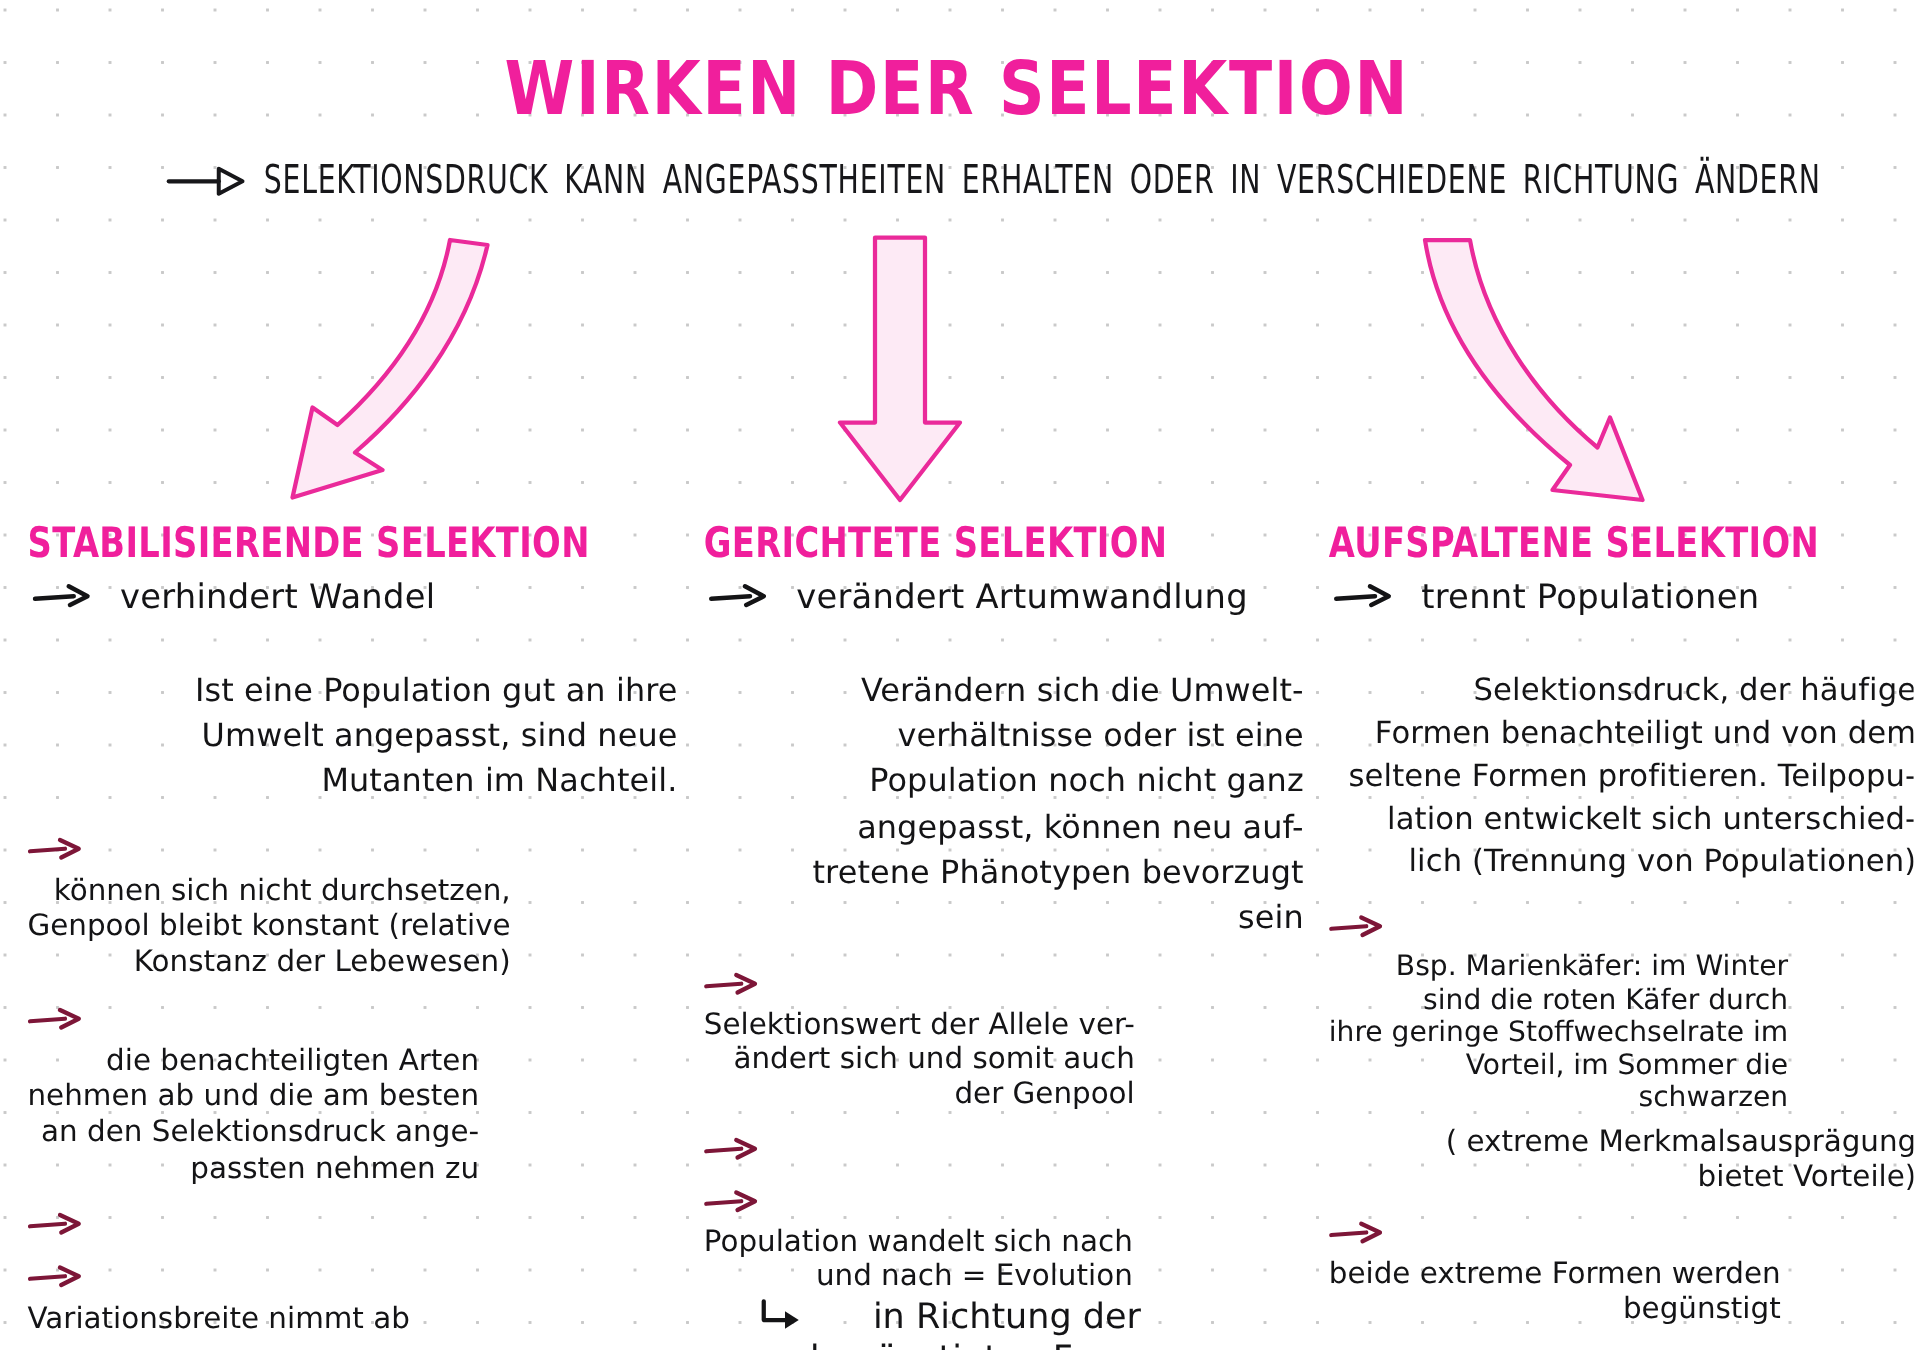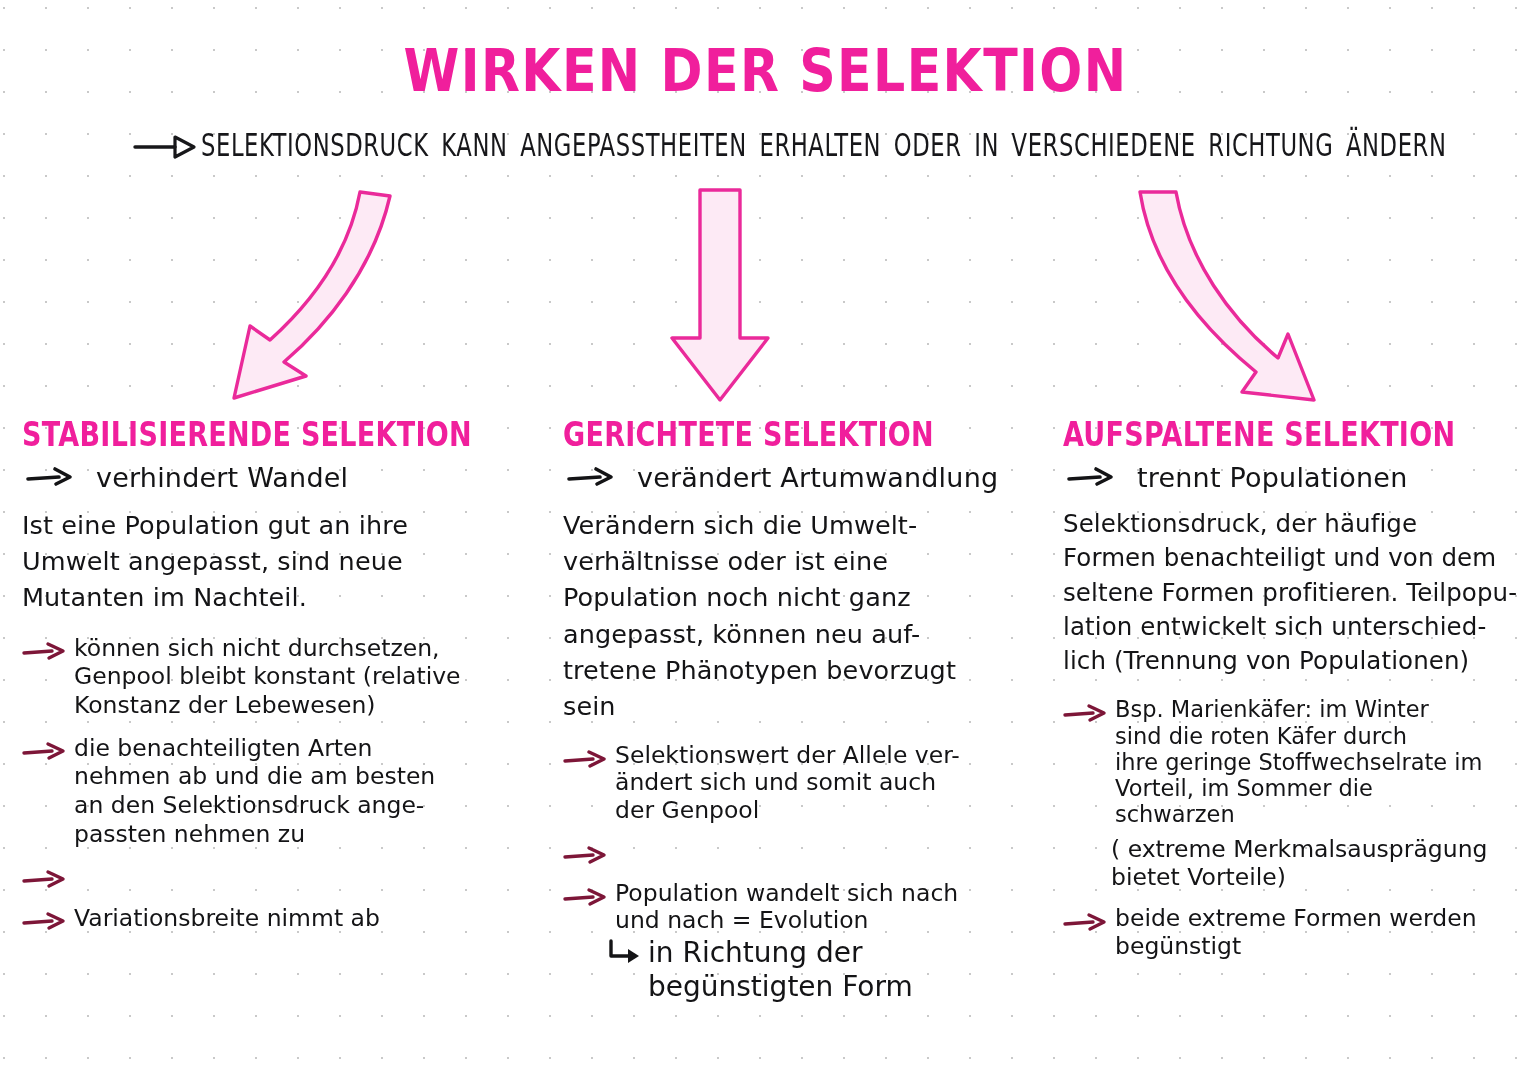--- a/index.html
+++ b/index.html
@@ -37,22 +37,22 @@
     transform: scaleX(0.92) scaleY(1.08);
     transform-origin: center top;
     white-space: nowrap;
   }
 
   .subtitle-row {
     position: absolute;
     top: 130px;
     left: 133px;
     display: flex;
-    align-items: flex-end;
-    gap: 4px;
+    align-items: center;
+    gap: 14px;
   }
   .subtitle-arrow {
     display: block;
     flex: 0 0 auto;
   }
   .subtitle-text {
     font-family: "DejaVu Sans Condensed", "DejaVu Sans", sans-serif;
     font-size: 26px;
     font-weight: 500;
     color: #17171a;
@@ -102,38 +102,40 @@
   .col-sub .sub-label {
     font-family: "DejaVu Sans", sans-serif;
     font-size: 27px;
     color: #141416;
     letter-spacing: 0.2px;
     line-height: 1;
     white-space: nowrap;
   }
 
   .col-body {
-    margin-top: 16px;
+    margin-top: 44px;
+    text-align: right;
   }
 
   .para {
     font-family: "DejaVu Sans", sans-serif;
     font-size: 25.5px;
     line-height: 1.42;
     color: #141416;
     letter-spacing: 0.1px;
     margin: 0 0 18px 0;
     white-space: pre-line;
   }
 
   .bullet {
     display: flex;
     align-items: flex-start;
     gap: 8px;
     margin: 0 0 14px 0;
+    flex-direction: column;
   }
   .bullet .b-arrow {
     flex: 0 0 auto;
     margin-top: 6px;
   }
   .bullet .b-text {
     font-family: "DejaVu Sans", sans-serif;
     font-size: 23.5px;
     line-height: 1.22;
     color: #141416;

